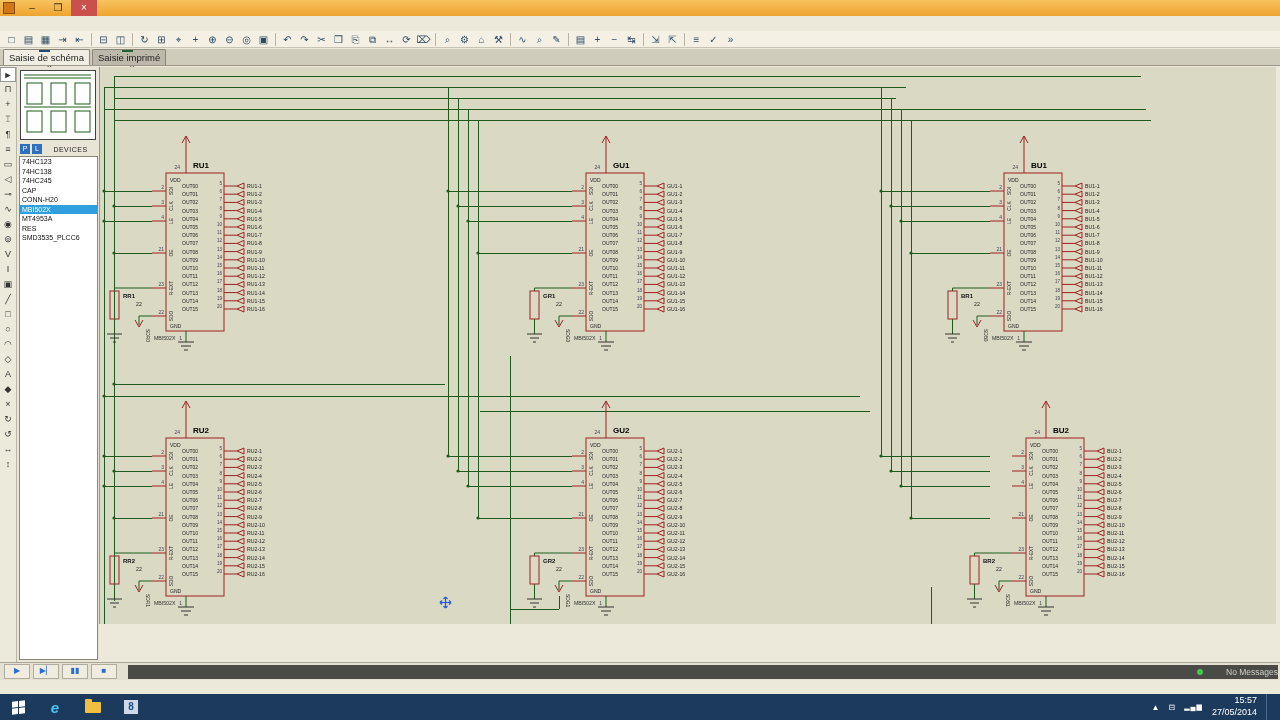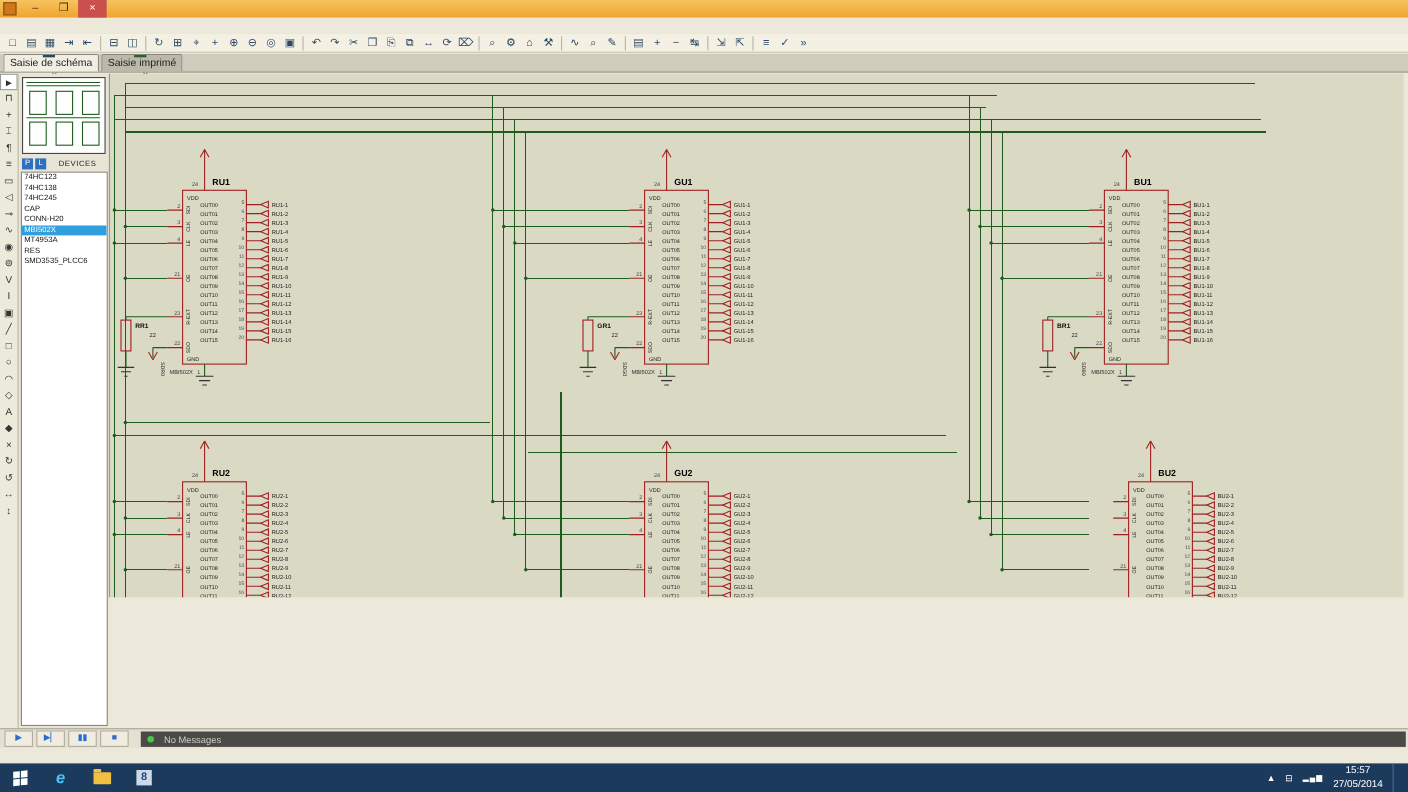--- a/index.html
+++ b/index.html
@@ -46,57 +46,57 @@
   #sidepanel{position:absolute;left:18px;top:67px;width:81px;height:595px;background:#e8e5d6;}
   #preview{position:absolute;left:2px;top:3px;width:76px;height:70px;background:#fff;border:1px solid #444;box-sizing:border-box;}
   #selector-header{position:absolute;left:0;top:76px;width:81px;height:12px;display:flex;align-items:center;gap:2px;padding:0 2px;box-sizing:border-box;}
   .plbtn{width:10px;height:10px;background:#2f6fbf;color:#fff;font-size:7px;text-align:center;line-height:10px;}
   #devices-label{flex:1;text-align:center;font-size:7px;color:#222;letter-spacing:.5px;}
   #device-list{position:absolute;left:1px;top:89px;width:79px;bottom:2px;background:#fff;border:1px solid #8a8678;box-sizing:border-box;overflow:hidden;}
   .dev{height:9.5px;line-height:9.5px;padding-left:2px;font-size:7px;white-space:nowrap;color:#111;}
   .dev.sel{background:var(--sel);color:#fff;}
 
   
-  #canvas{position:absolute;left:99px;top:67px;width:1177px;height:476px;background:var(--canvas);
+  #canvas{position:absolute;left:99px;top:67px;width:1177px;height:557px;background:var(--canvas);
     border-left:1px solid #9a968a;box-sizing:border-box;overflow:hidden;}
   #wires{position:absolute;left:0;top:0;}
   #wires line{stroke:var(--wire);stroke-width:1;shape-rendering:crispEdges;}
   #wires circle{fill:var(--wire);}
   #chips{position:absolute;inset:0;}
   .chip{position:absolute;width:190px;height:260px;}
   .chip svg{font-family:"Liberation Sans",sans-serif;}
   #cursor{position:absolute;left:339px;top:528px;width:13px;height:13px;}
 
   
   #animbar{position:absolute;left:0;top:662px;width:1280px;height:18px;background:#e4e1d2;border-top:1px solid #a8a496;
     display:flex;align-items:center;padding-left:4px;box-sizing:border-box;gap:3px;}
   .abtn{min-width:20px;height:13px;font-size:8px;line-height:12px;text-align:center;color:#2b6cd4;background:#f0ede0;
     border:1px solid #b0ac9c;padding:0 2px;}
   #msgpanel{margin-left:8px;flex:1;height:14px;background:#4a4a46;color:#cfcfc8;font-size:8.5px;display:flex;
-    align-items:center;padding-left:6px;gap:9px;margin-right:2px;}
+    align-items:center;padding-left:6px;gap:23px;margin-right:2px;justify-content:flex-end;}
   #msgdot{width:6px;height:6px;border-radius:50%;background:#46c846;}
 
   
   #statusbar{position:absolute;left:0;top:680px;width:1280px;height:14px;background:#f0ede0;font-size:9.5px;
     line-height:14px;padding-left:6px;box-sizing:border-box;color:#111;border-top:1px solid #c8c4b4;}
 
   
   #taskbar{position:absolute;left:0;top:694px;width:1280px;height:26px;background:var(--taskbar);display:flex;align-items:center;}
   #start{width:36px;height:26px;display:flex;align-items:center;justify-content:center;}
   #startlogo{display:grid;grid-template-columns:6px 6px;grid-template-rows:6px 6px;gap:1px;transform:skewY(-6deg);}
   #startlogo span{background:#fff;}
   .tb-app{width:38px;height:26px;display:flex;align-items:center;justify-content:center;}
   #ie-glyph{font-size:15px;font-weight:bold;font-style:italic;color:#4fc3f7;}
   #folder-glyph{width:16px;height:11px;background:#f0c040;border-radius:1px;position:relative;}
   #folder-glyph:before{content:"";position:absolute;left:0;top:-3px;width:7px;height:3px;background:#f0c040;border-radius:1px 1px 0 0;}
   #proteus-glyph{width:14px;height:14px;background:#cfd8e8;color:#1d4f8c;font-size:10px;font-weight:bold;text-align:center;line-height:14px;}
   #tray{margin-left:auto;display:flex;align-items:center;gap:9px;padding-right:8px;color:#fff;}
   .trayicon{font-size:8px;color:#fff;}
   #netbars{font-size:7px;letter-spacing:1px;color:#fff;}
-  #clock{text-align:center;font-size:9px;line-height:1.3;color:#fff;}
+  #clock{text-align:right;font-size:9px;line-height:1.3;color:#fff;}
   #showdesk{width:5px;height:26px;border-left:1px solid #4a6a8a;}
 </style>
 </head>
 <body>
 
 <div id="window">
 
   <div id="titlebar">
     <div id="title-icon"></div>
     <div id="win-controls">

